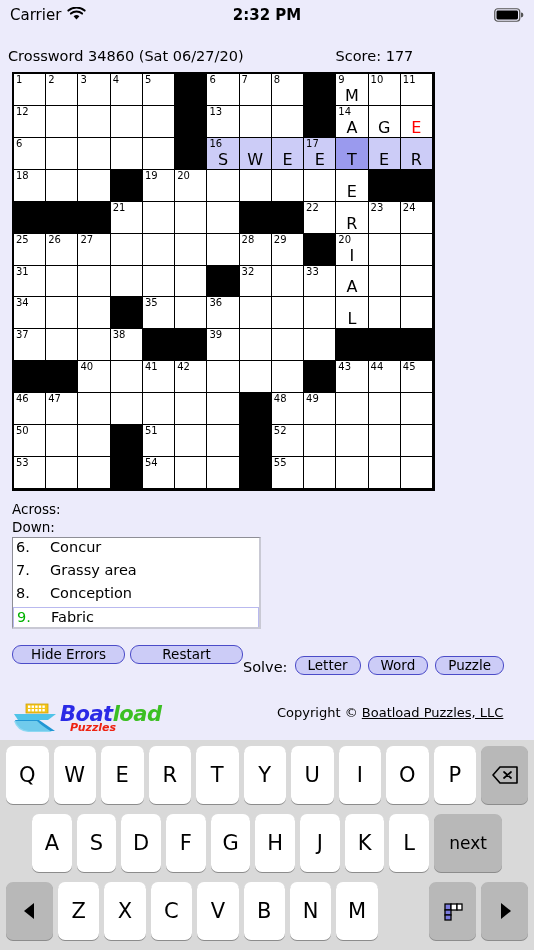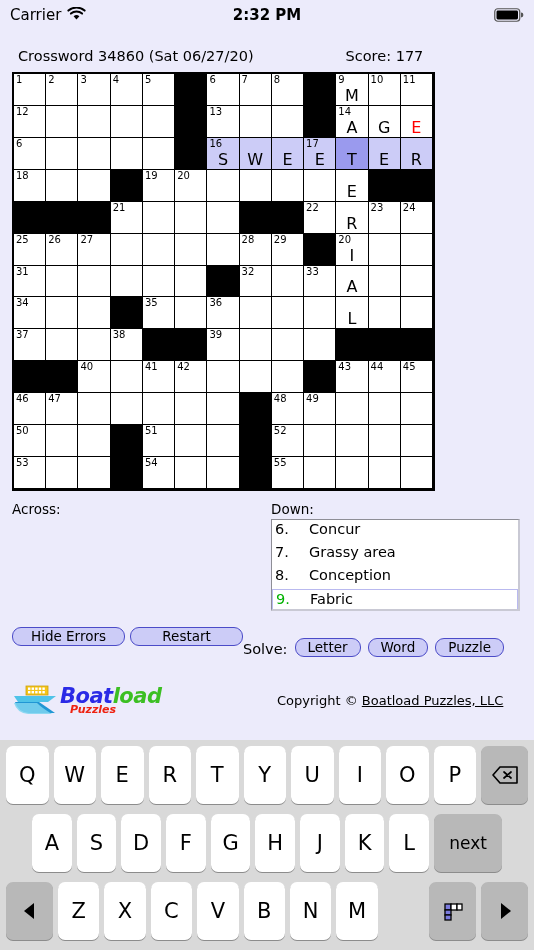--- a/index.html
+++ b/index.html
@@ -24,21 +24,21 @@
   #clock {
     position: absolute; left: 0; right: 0; text-align: center;
     font-size: 15px; font-weight: bold; color: #000;
     pointer-events: none;
   }
   #battery-icon { margin-left: auto; display: flex; align-items: center; }
 
   
   #puzzle-header {
     height: 24px; margin-top: 14px;
-    padding: 0 18px;
+    padding: 0 8px;
     display: flex; align-items: center;
     font-size: 14.5px; color: #000;
   }
   #puzzle-title { }
   #score-wrap { margin-left: 92px; }
 
   
   #grid-wrap { padding: 4px 0 0 12px; }
   #crossword-grid {
     width: 423px; height: 419px;
@@ -66,22 +66,23 @@
   }
   .cell .letter {
     position: absolute; left: 0; right: 0; bottom: 0px;
     text-align: center;
     font-size: 16px; line-height: 19px; color: #000;
   }
   .cell .letter.err { color: #ff0000; }
 
   
   #clues-area {
-    display: flex; gap: 10px;
+    display: flex; 
     padding: 10px 10px 0 12px;
+    flex-direction: column;
   }
   .clue-col { width: 249px; }
   .clue-col-head { font-size: 13.5px; color: #000; margin-bottom: 2px; }
   .clue-box {
     height: 92px;
     background: #fff;
     border: 1px solid #8e8e96;
     border-right: 2px solid #c9c9d4;
     border-bottom: 2px solid #c9c9d4;
     overflow: hidden;
@@ -137,21 +138,21 @@
   #logo { display: flex; align-items: center; }
   #logo-text { margin-left: 2px; line-height: 1; }
   #logo-main { font-size: 21px; font-weight: bold; font-style: italic; letter-spacing: -0.5px; }
   #logo-boat { color: #2a2ae6; }
   #logo-load { color: #3cbf23; }
   #logo-puzzles {
     font-size: 11px; font-weight: bold; font-style: italic;
     color: #ee2211; margin-top: -3px; margin-left: 10px;
   }
   #copyright {
-    position: absolute; left: 277px; top: 20px;
+    position: absolute; left: 277px; top: 14px;
     font-size: 13px; color: #000;
   }
   #copyright-link { color: #000; text-decoration: underline; }
 
   
   #keyboard {
     position: absolute; left: 0; top: 740px;
     width: 534px; height: 210px;
     background: #d9d9d9;
     padding: 6px 4px 4px 4px;

